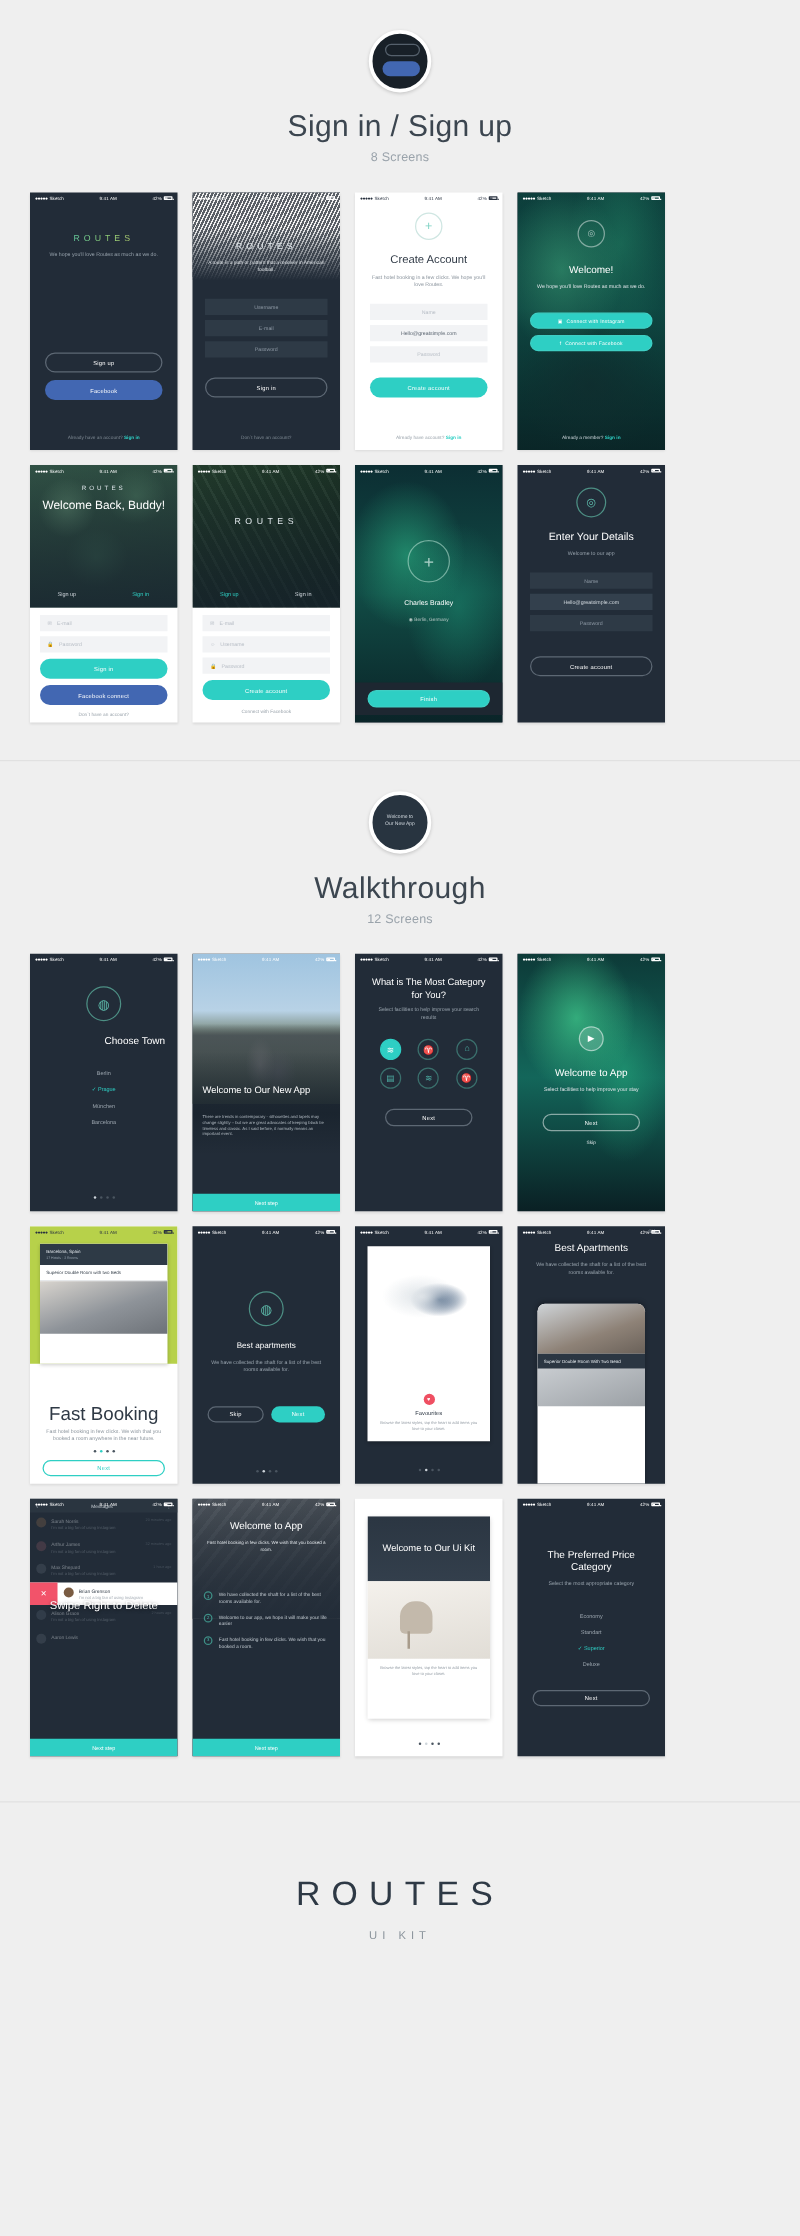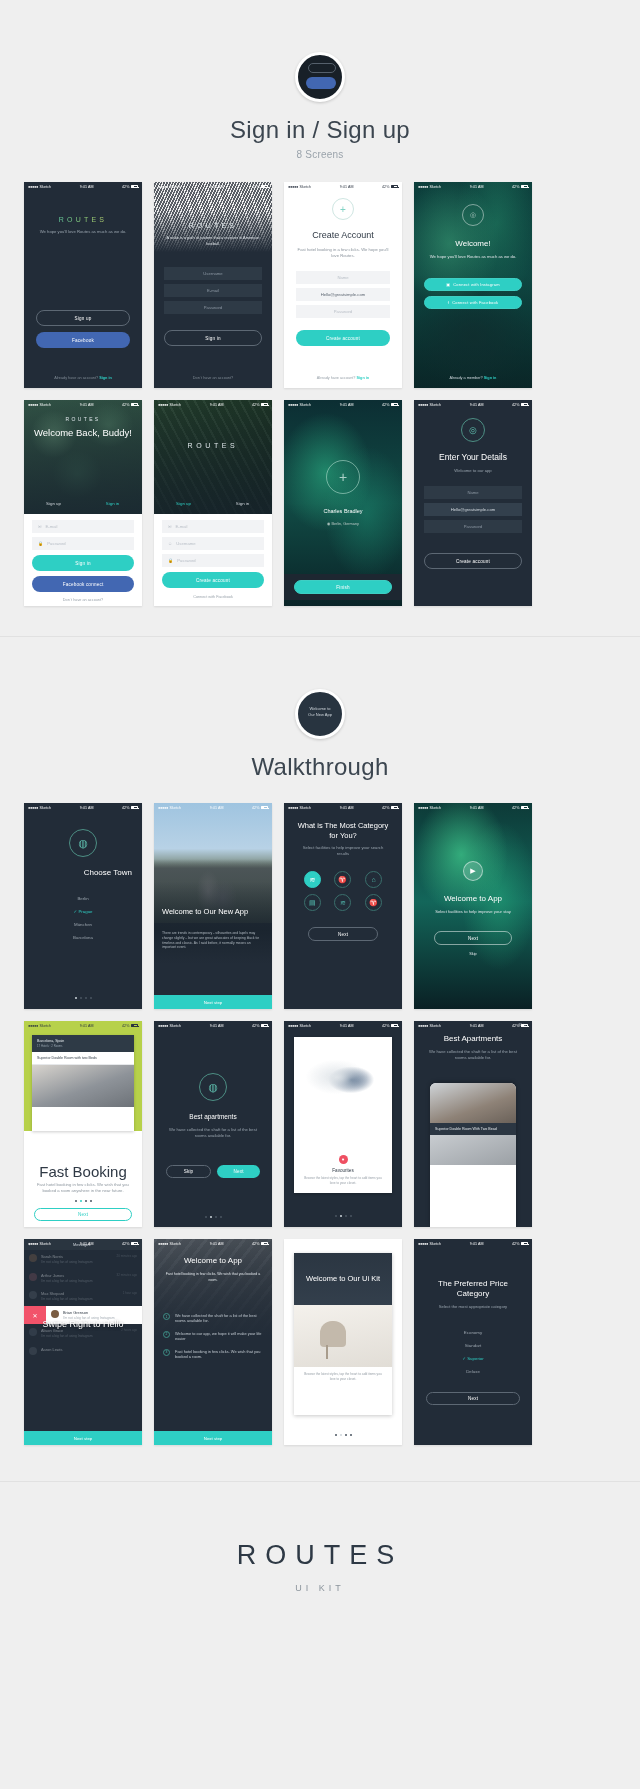--- a/index.html
+++ b/index.html
@@ -3,21 +3,21 @@
 <meta charset="utf-8">
 <style>
   * { box-sizing: border-box; margin: 0; padding: 0; }
   body {
     width: 640px; height: 1789px;
     background: #efefef;
     font-family: "Liberation Sans", sans-serif;
     overflow: hidden;
     position: relative;
   }
-  .section { position: relative; width: 640px; margin-top: 28px; }
+  .section { position: relative; width: 640px; }
   .sec-head { text-align: center; padding-top: 24px; }
   .sec-logo {
     width: 50px; height: 50px; border-radius: 50%;
     margin: 0 auto 14px; background: #182028;
     border: 3px solid #fff; overflow: hidden; position: relative;
     box-shadow: 0 1px 3px rgba(0,0,0,.18);
   }
   .sec-logo .lg-b { position:absolute; left:8px; top:22px; width:30px; height:12px; background:#4267b2; border-radius:6px;}
   .sec-logo .lg-a { position:absolute; left:10px; top:8px; width:28px; height:10px; border:1px solid #55606c; border-radius:5px;}
   .sec-logo.wt { background:#283440; }
@@ -427,20 +427,21 @@
 
 <div style="height:30px"></div>
 <div class="divider"></div>
 
 <div class="section">
   <div class="sec-head">
     <div class="sec-logo wt">
         <div class="lg-t">Welcome to<br>Our New App</div>
       </div>
     <div class="sec-title">Walkthrough</div>
+    <div class="sec-sub">12 Screens</div>
   </div>
 
   <div class="grid">
 
     <div class="phone">
       <div class="sb">
         <span class="l">
             <span class="dots">●●●●●</span>
             <span>Sketch</span>
           </span>
@@ -758,21 +759,21 @@
             </div>
             <div class="msg-time">2 hours ago</div>
           </div>
           <div class="msg-row">
             <div class="msg-av" style="background:#4a5560"></div>
             <div class="msg-b">
                 <div class="msg-n">Aaron Lewis</div>
               </div>
           </div>
         </div>
-        <div class="lw" style="position:absolute;left:0;right:0;top:80px;font-size:9px;line-height:11px;text-shadow:0 1px 3px rgba(0,0,0,.6);">Swipe Right to Hello</div>
+        <div class="lw" style="position:absolute;left:0;right:0;top:80px;font-size:9px;line-height:11px;text-shadow:0 1px 3px rgba(0,0,0,.6);">Swipe Right to Delete</div>
         <div class="bottom-bar">Next step</div>
       </div>
     </div>
 
     <div class="phone">
       <div class="bg-img" style="height:96px;background:
           repeating-linear-gradient(128deg, rgba(255,255,255,.05) 0 3px, rgba(0,0,0,.08) 3px 10px),
           linear-gradient(170deg,#7d838a,#41484f);"></div>
       <div class="overlay" style="height:96px;background:linear-gradient(180deg,rgba(25,33,42,.45),rgba(34,44,56,.98));"></div>
       <div class="sb">

